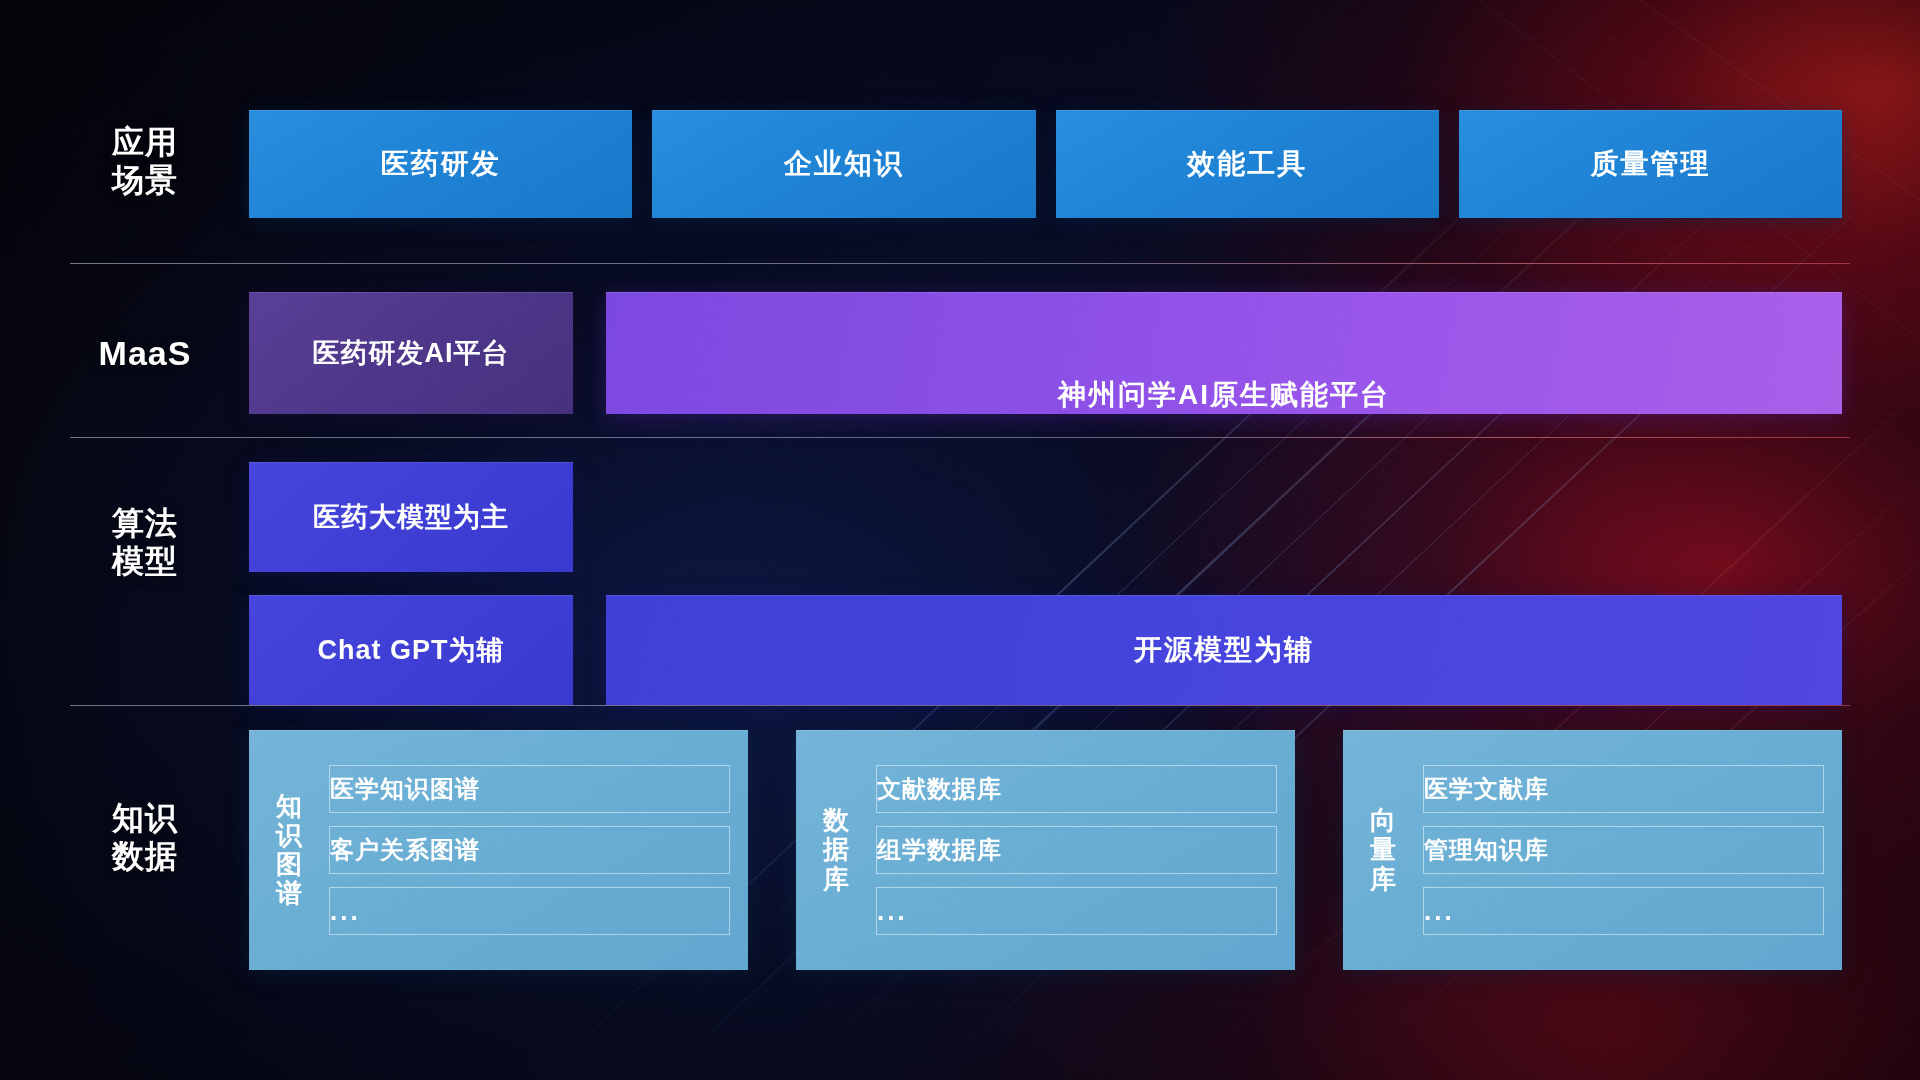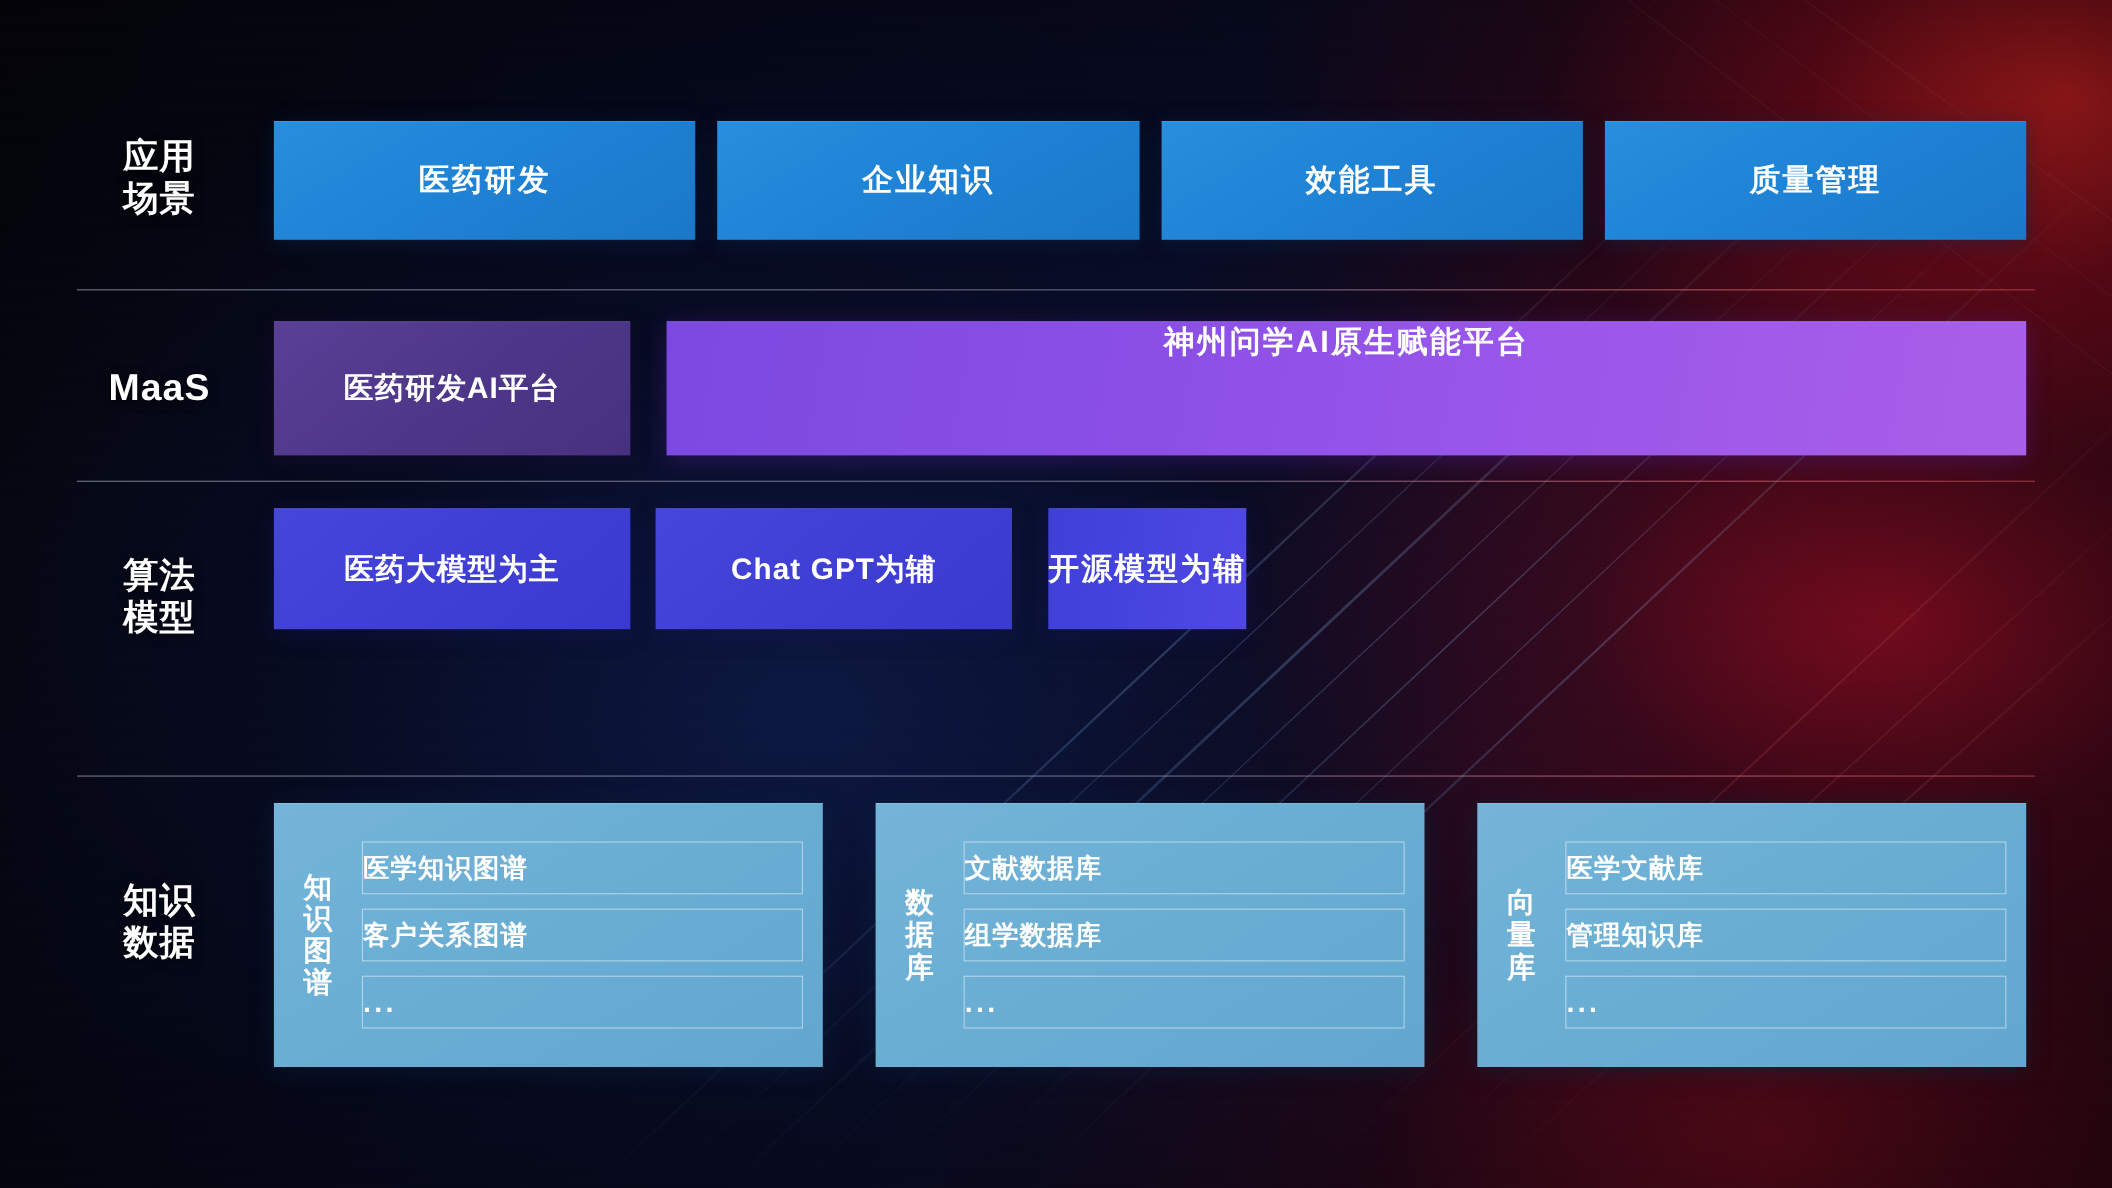--- a/index.html
+++ b/index.html
@@ -66,27 +66,27 @@
   .maas-left{
     width:324px;
     background:linear-gradient(140deg,#5a3f96 0%,#4e3789 50%,#47317f 100%);
     display:flex; align-items:center; justify-content:center;
     color:#ffffff; font-size:27px; font-weight:bold; letter-spacing:1px;
     box-shadow:0 4px 18px rgba(30,10,60,.45), inset 0 1px 0 rgba(255,255,255,.10);
   }
   .maas-right{
     flex:1;
     background:linear-gradient(100deg,#7c49e0 0%,#8b4fe6 35%,#9a56ea 62%,#a95fe8 100%);
-    display:flex; align-items:flex-start; justify-content:center;
+    display:flex; align-items:flex-end; justify-content:center;
     color:#ffffff; font-size:28px; font-weight:bold; letter-spacing:2px;
     box-shadow:0 4px 22px rgba(90,30,170,.40), inset 0 1px 0 rgba(255,255,255,.12);
   }
 
   
-  .algo-track{ position:absolute; left:249px; top:462px; width:1593px; display:flex; gap:23px; }
+  .algo-track{ position:absolute; left:249px; top:462px; width:1593px; display:flex; flex-direction:column; gap:23px; }
   .algo-row{ display:flex; gap:33px; height:110px; }
   .algo-left{
     width:324px;
     background:linear-gradient(140deg,#4646dd 0%,#3f3fd6 50%,#3a3ad0 100%);
     display:flex; align-items:center; justify-content:center;
     color:#ffffff; font-size:27px; font-weight:bold; letter-spacing:1px;
     box-shadow:0 4px 18px rgba(20,20,90,.45), inset 0 1px 0 rgba(255,255,255,.10);
   }
   .algo-right{
     flex:1;

